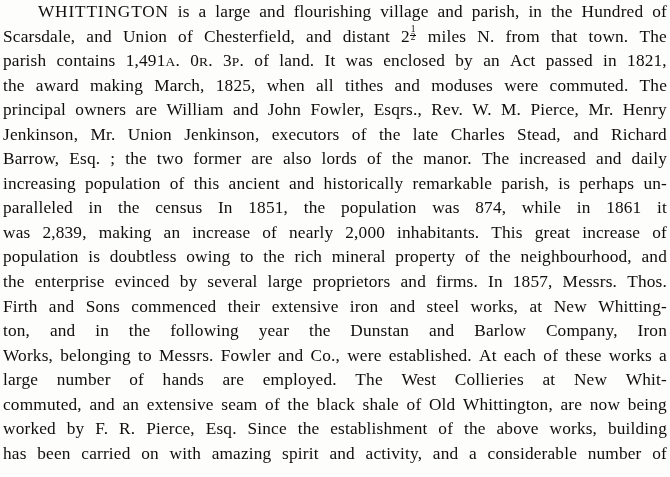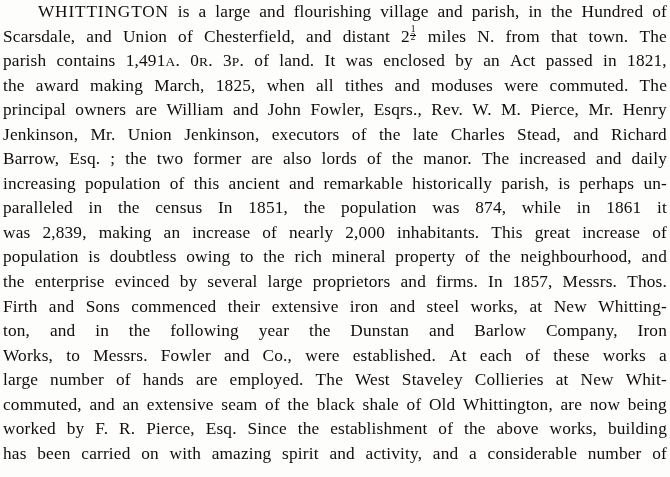--- a/index.html
+++ b/index.html
@@ -218,22 +218,22 @@
         </div>
       </div>
       <div class="text-line">
         <div class="just">
           <span>increasing</span>
           <span>population</span>
           <span>of</span>
           <span>this</span>
           <span>ancient</span>
           <span>and</span>
+          <span>historically</span>
           <span>remarkable</span>
-          <span>historically</span>
           <span>parish,</span>
           <span>is</span>
           <span>perhaps</span>
           <span>un-</span>
         </div>
       </div>
       <div class="text-line">
         <div class="just">
           <span>paralleled</span>
           <span>in</span>
@@ -331,20 +331,21 @@
           <span>Dunstan</span>
           <span>and</span>
           <span>Barlow</span>
           <span>Company,</span>
           <span>Iron</span>
         </div>
       </div>
       <div class="text-line">
         <div class="just">
           <span>Works,</span>
+          <span>belonging</span>
           <span>to</span>
           <span>Messrs.</span>
           <span>Fowler</span>
           <span>and</span>
           <span>Co.,</span>
           <span>were</span>
           <span>established.</span>
           <span>At</span>
           <span>each</span>
           <span>of</span>
@@ -356,21 +357,20 @@
       <div class="text-line">
         <div class="just">
           <span>large</span>
           <span>number</span>
           <span>of</span>
           <span>hands</span>
           <span>are</span>
           <span>employed.</span>
           <span>The</span>
           <span>West</span>
-          <span>Staveley</span>
           <span>Collieries</span>
           <span>at</span>
           <span>New</span>
           <span>Whit-</span>
         </div>
       </div>
       <div class="text-line">
         <div class="just">
           <span>commuted,</span>
           <span>and</span>

